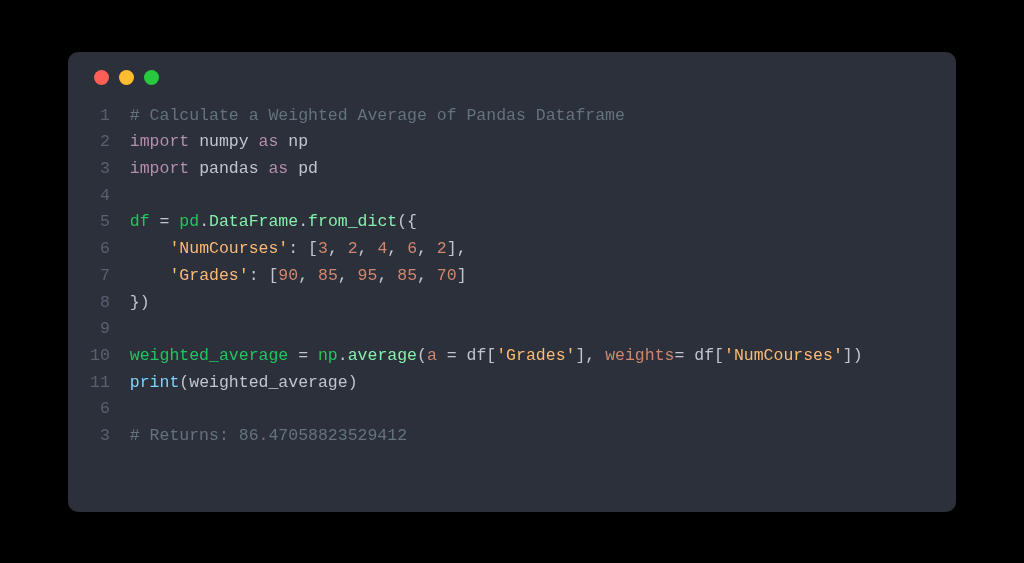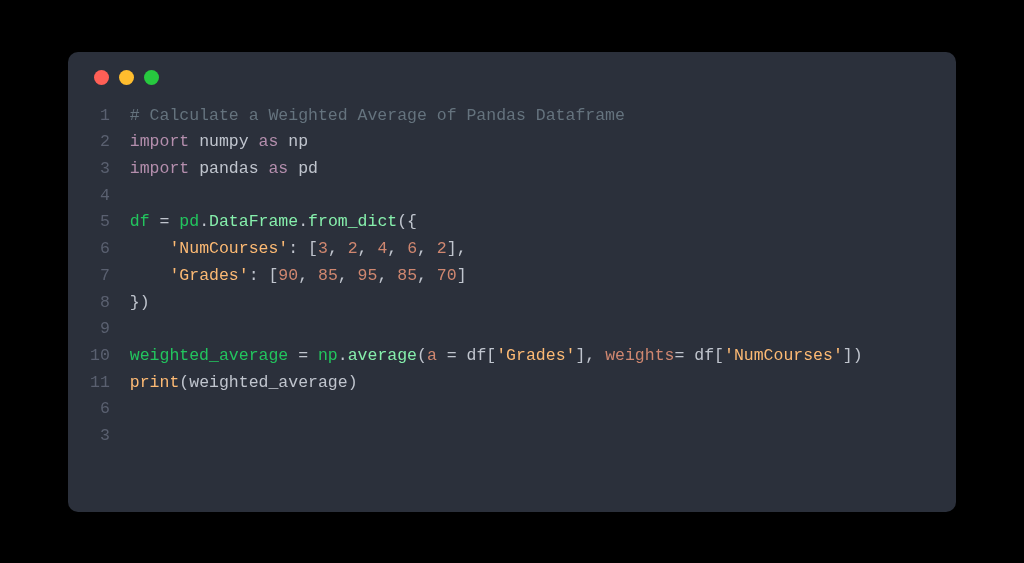--- a/index.html
+++ b/index.html
@@ -63,21 +63,21 @@
   .tok-comment { color: #65737e; }
   .tok-keyword { color: #b48ead; }
   .tok-module { color: #c0c5ce; }
   .tok-operator { color: #c0c5ce; }
   .tok-variable { color: #22c55e; }
   .tok-member { color: #86efac; }
   .tok-punct { color: #c0c5ce; }
   .tok-string { color: #fdba74; }
   .tok-number { color: #d08770; }
   .tok-param { color: #d08770; }
-  .tok-builtin { color: #fdba74; font-family: Liberation Mono, monospace; }
+  .tok-builtin { color: #7dd3fc; font-family: Liberation Mono, monospace; }
 </style>
 </head>
 <body>
 
 <div class="editor-window">
   <div class="window-controls">
     <div class="window-button btn-close"></div>
     <div class="window-button btn-minimize"></div>
     <div class="window-button btn-maximize"></div>
   </div>
@@ -103,15 +103,16 @@
         <div class="code-line"><span class="tok-keyword">import</span><span class="tok-module"> pandas </span><span class="tok-keyword">as</span><span class="tok-module"> pd</span></div>
         <div class="code-line">&nbsp;</div>
         <div class="code-line"><span class="tok-variable">df </span><span class="tok-operator">=</span><span class="tok-variable"> pd</span><span class="tok-punct">.</span><span class="tok-member">DataFrame</span><span class="tok-punct">.</span><span class="tok-member">from_dict</span><span class="tok-punct">({</span></div>
         <div class="code-line"><span class="tok-punct">    </span><span class="tok-string">'NumCourses'</span><span class="tok-punct">: [</span><span class="tok-number">3</span><span class="tok-punct">, </span><span class="tok-number">2</span><span class="tok-punct">, </span><span class="tok-number">4</span><span class="tok-punct">, </span><span class="tok-number">6</span><span class="tok-punct">, </span><span class="tok-number">2</span><span class="tok-punct">],</span></div>
         <div class="code-line"><span class="tok-punct">    </span><span class="tok-string">'Grades'</span><span class="tok-punct">: [</span><span class="tok-number">90</span><span class="tok-punct">, </span><span class="tok-number">85</span><span class="tok-punct">, </span><span class="tok-number">95</span><span class="tok-punct">, </span><span class="tok-number">85</span><span class="tok-punct">, </span><span class="tok-number">70</span><span class="tok-punct">]</span></div>
         <div class="code-line"><span class="tok-punct">})</span></div>
         <div class="code-line">&nbsp;</div>
         <div class="code-line"><span class="tok-variable">weighted_average </span><span class="tok-operator">=</span><span class="tok-variable"> np</span><span class="tok-punct">.</span><span class="tok-member">average</span><span class="tok-punct">(</span><span class="tok-param">a</span><span class="tok-punct"> </span><span class="tok-operator">=</span><span class="tok-punct"> df[</span><span class="tok-string">'Grades'</span><span class="tok-punct">], </span><span class="tok-param">weights</span><span class="tok-operator">=</span><span class="tok-punct"> df[</span><span class="tok-string">'NumCourses'</span><span class="tok-punct">])</span></div>
         <div class="code-line"><span class="tok-builtin">print</span><span class="tok-punct">(weighted_average)</span></div>
         <div class="code-line">&nbsp;</div>
+        <div class="code-line"><span class="tok-comment"># Returns: 86.47058823529412</span></div>
       </div>
   </div>
 </div>
 
 </body></html>

